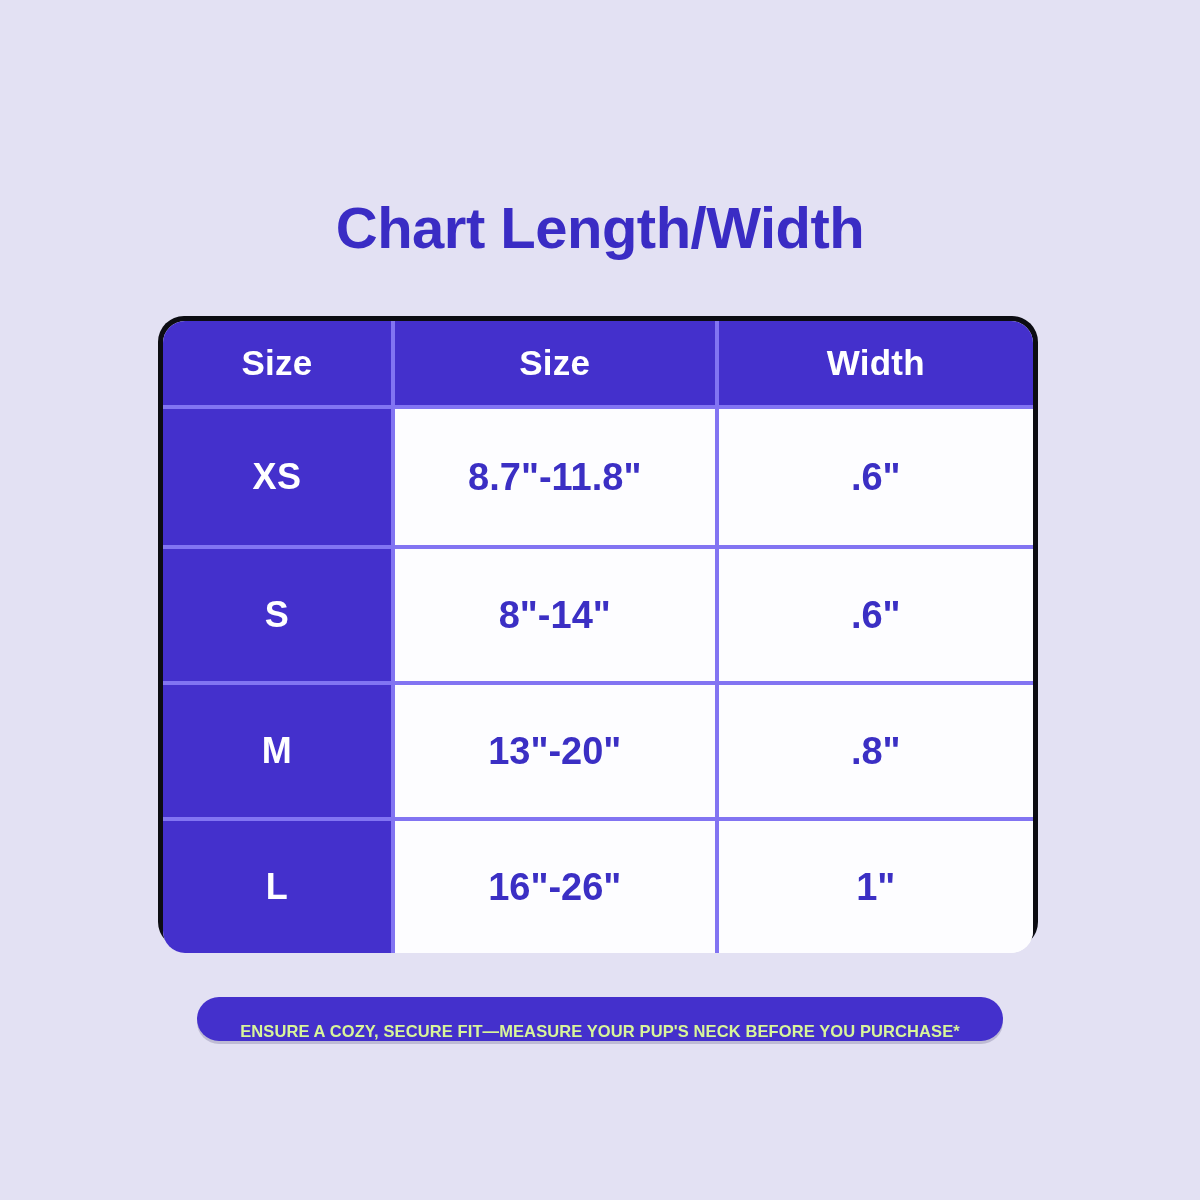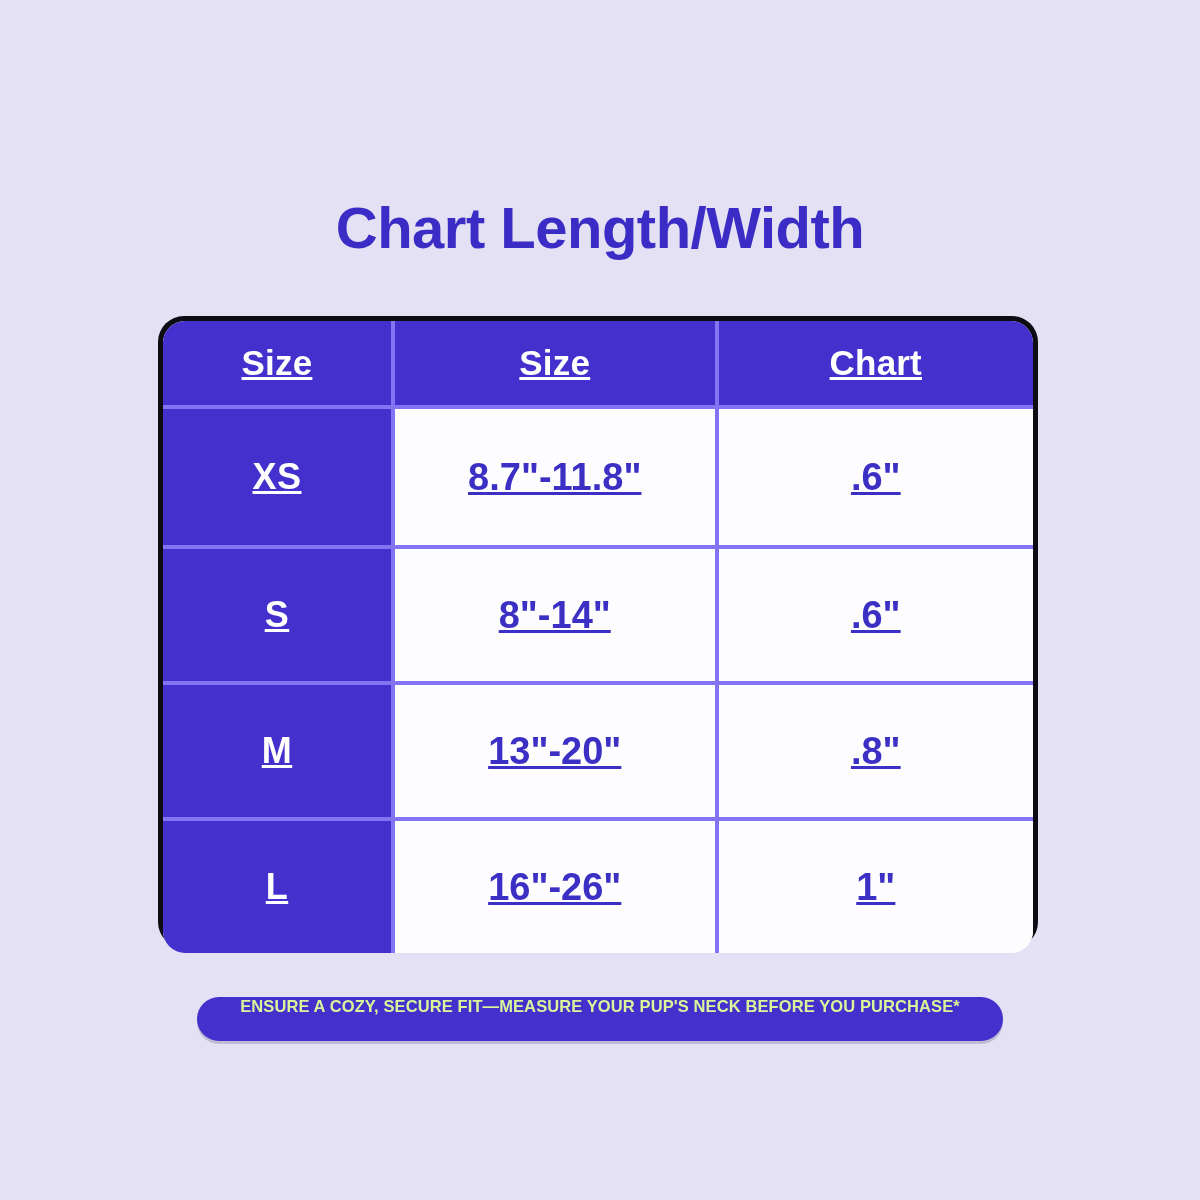--- a/index.html
+++ b/index.html
@@ -64,21 +64,20 @@
   .size-table col.c-neck  { width: 37.2%; }
   .size-table col.c-width { width: 36.6%; }
 
   .size-table th,
   .size-table td {
     padding: 0;
     margin: 0;
     text-align: center;
     vertical-align: middle;
     font-family: "Liberation Sans", sans-serif;
-    text-decoration: underline;
   }
 
   
   thead tr { height: 88px; }
   thead th {
     background: #4430cc;
     color: #ffffff;
     font-size: 35px;
     font-weight: 800;
     letter-spacing: 0.2px;
@@ -111,21 +110,21 @@
   
   .footer-pill {
     position: absolute;
     left: 197px;
     top: 997px;
     width: 806px;
     height: 44px;
     background: #4430cc;
     border-radius: 22px;
     display: flex;
-    align-items: flex-start;
+    align-items: flex-end;
     justify-content: center;
     box-shadow: 0 3px 0 0 rgba(20,14,70,0.18);
     box-sizing: border-box;
   }
   .footer-text {
     color: #d8f59a;
     font-size: 16.5px;
     font-weight: 800;
     letter-spacing: 0.1px;
     white-space: nowrap;
@@ -143,21 +142,21 @@
     <table class="size-table">
       <colgroup>
         <col class="c-size">
         <col class="c-neck">
         <col class="c-width">
       </colgroup>
       <thead>
         <tr>
           <th class="col-size">Size</th>
           <th class="col-neck">Size</th>
-          <th class="col-width">Chart</th>
+          <th class="col-width">Width</th>
         </tr>
       </thead>
       <tbody>
         <tr>
           <td class="cell-size">XS</td>
           <td class="cell-val">8.7"-11.8"</td>
           <td class="cell-val">.6"</td>
         </tr>
         <tr>
           <td class="cell-size">S</td>

